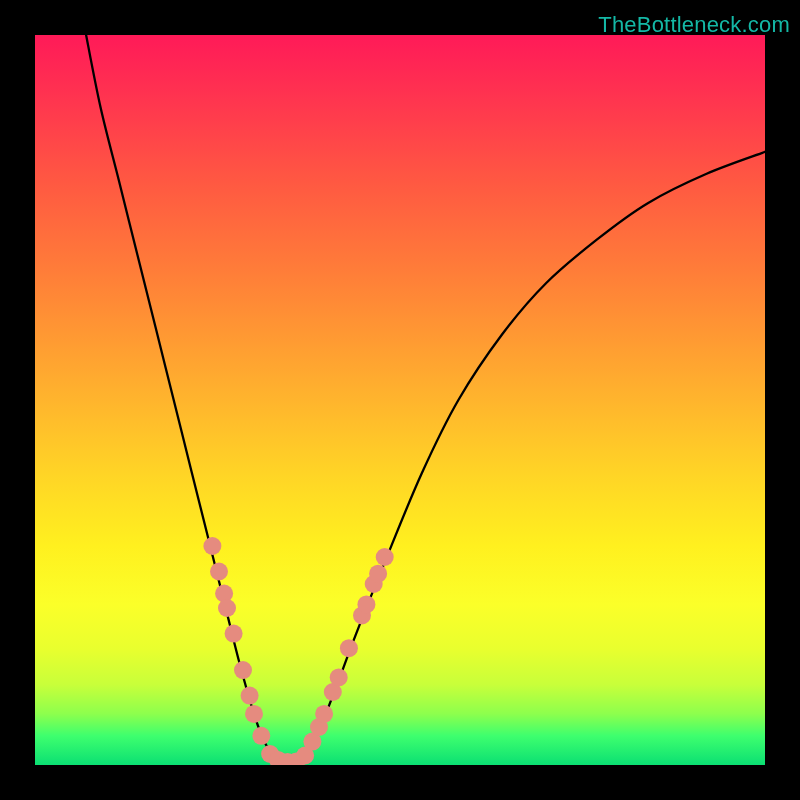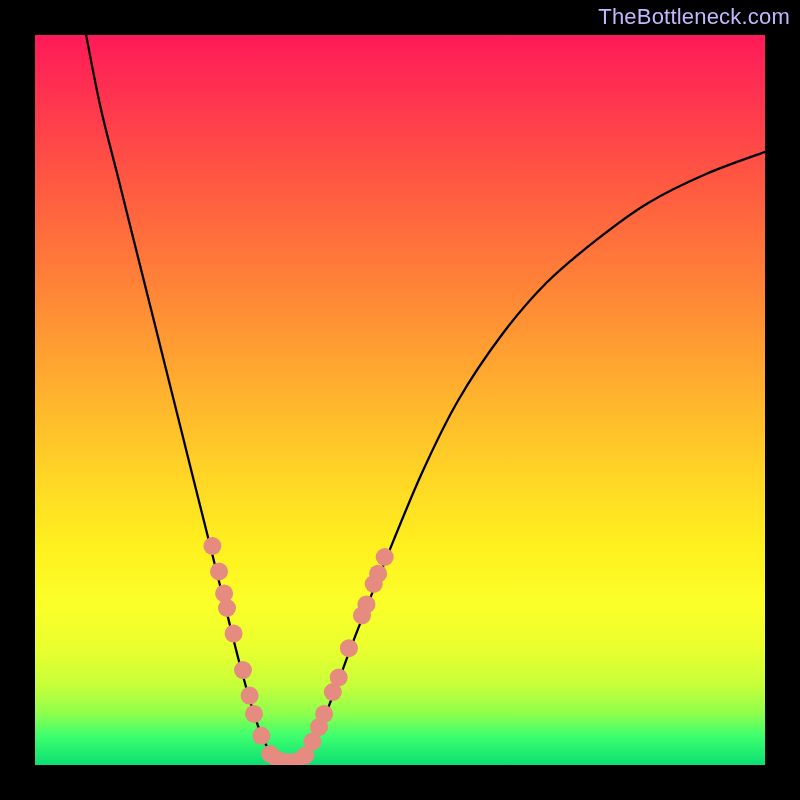--- a/index.html
+++ b/index.html
@@ -12,23 +12,23 @@
     font-family: Arial, Helvetica, sans-serif;
   }
   .frame {
     position: relative;
     width: 800px;
     height: 800px;
     background: #000;
   }
   .watermark {
     position: absolute;
-    top: 4px;
+    top: 12px;
     right: 10px;
-    color: #c4b5fd;
+    color: #14b8a6;
     font-size: 22px;
     font-weight: 500;
     letter-spacing: 0.2px;
     user-select: none;
   }
   .plot {
     position: absolute;
     left: 35px;
     top: 35px;
     width: 730px;

